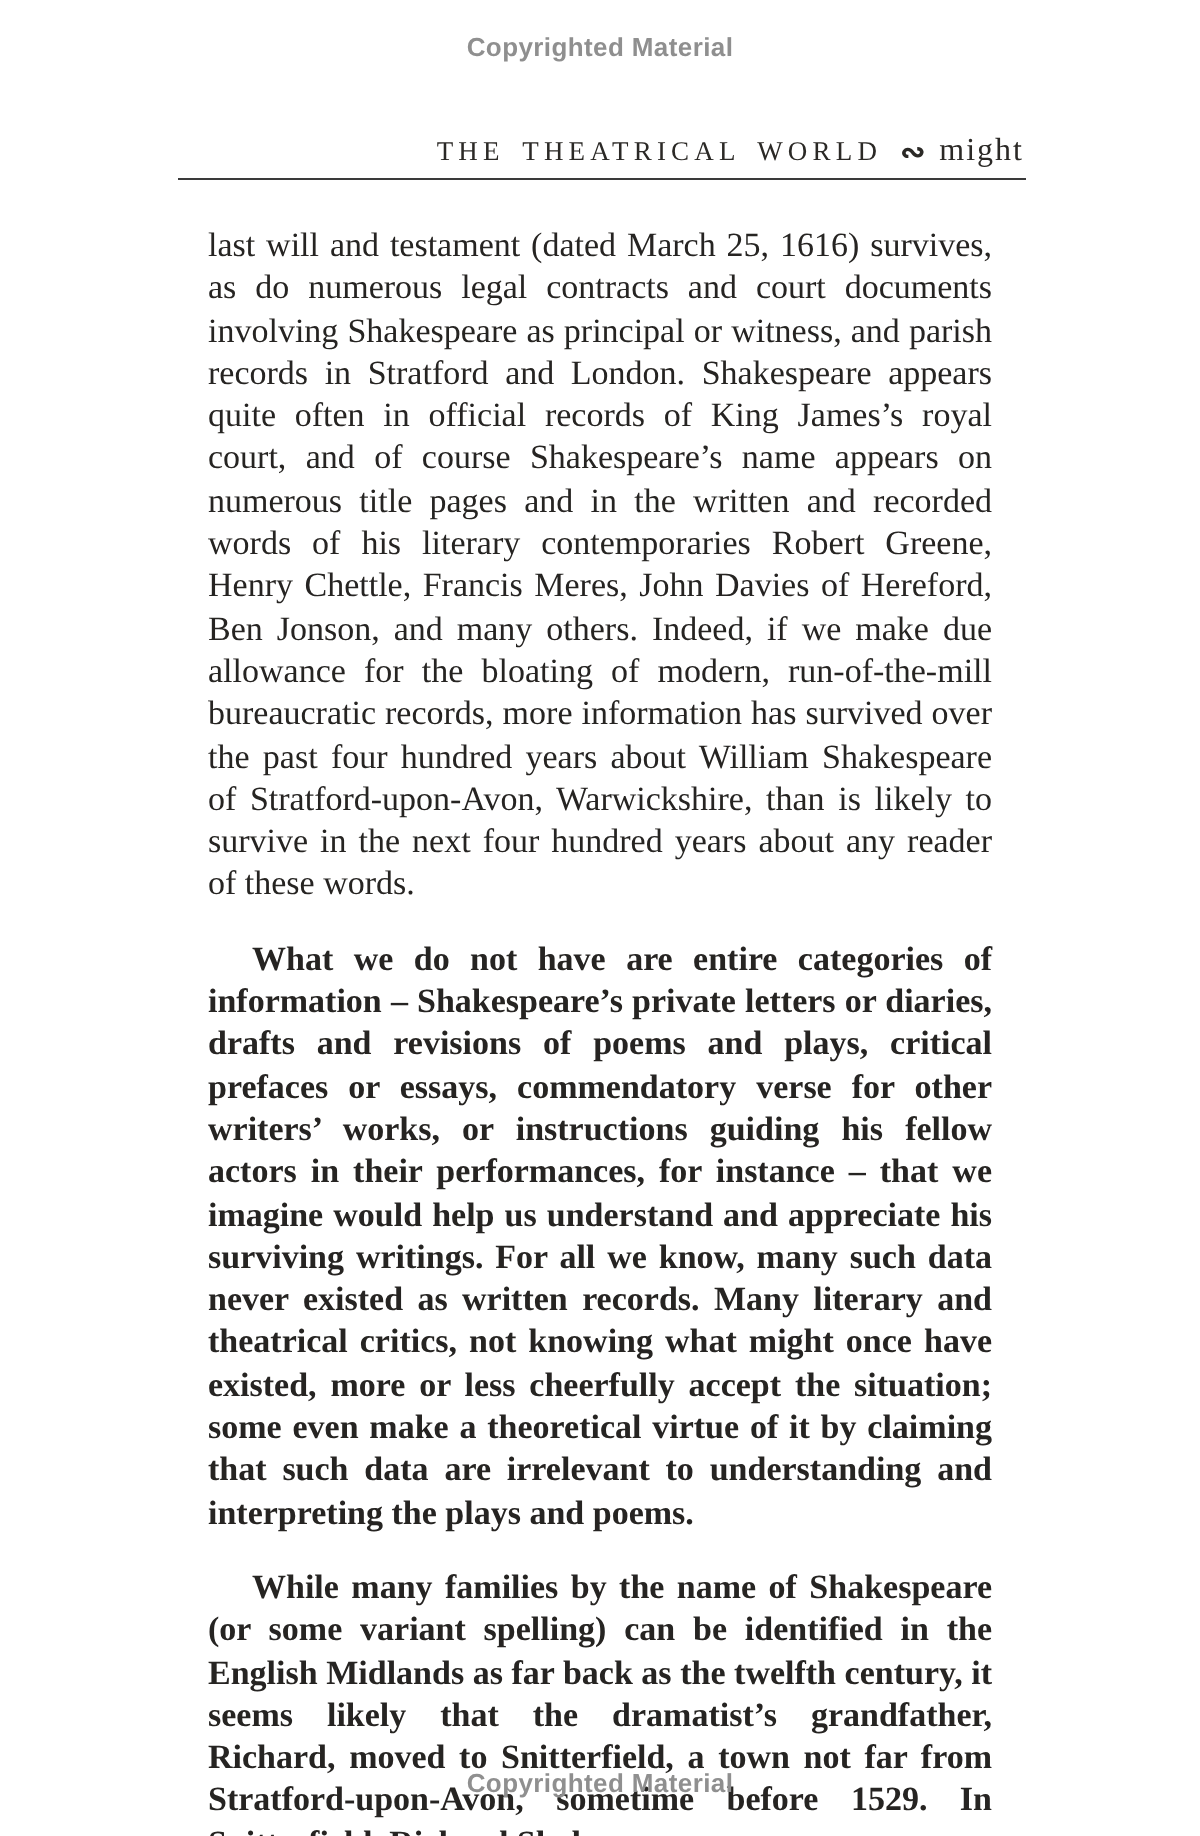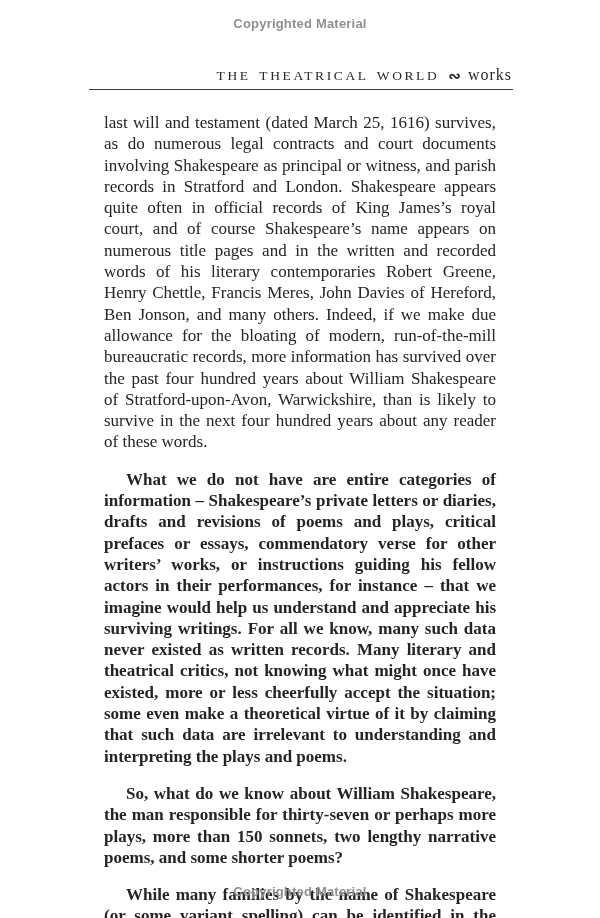--- a/index.html
+++ b/index.html
@@ -84,27 +84,26 @@
   }
 </style>
 </head>
 <body>
 
 <div class="page">
 
   <div class="copyright top">Copyrighted Material</div>
 
   <div class="running-header">
-    <span class="running-title">THE THEATRICAL WORLD</span><span class="ornament">∾</span><span class="folio">works</span>
+    <span class="running-title">THE THEATRICAL WORLD</span><span class="ornament">∾</span><span class="folio">might</span>
   </div>
 
   <div class="header-rule"></div>
 
   <div class="body-text">
     <p>last will and testament (dated March 25, 1616) survives, as do numerous legal contracts and court documents involving Shakespeare as principal or witness, and parish records in Stratford and London. Shakespeare appears quite often in official records of King James’s royal court, and of course Shakespeare’s name appears on numerous title pages and in the written and recorded words of his literary contemporaries Robert Greene, Henry Chettle, Francis Meres, John Davies of Hereford, Ben Jonson, and many others. Indeed, if we make due allowance for the bloating of modern, run-of-the-mill bureaucratic records, more information has survived over the past four hundred years about William Shakespeare of Stratford-upon-Avon, Warwickshire, than is likely to survive in the next four hundred years about any reader of these words.</p>
     <p class="indented">What we do not have are entire categories of information – Shakespeare’s private letters or diaries, drafts and revisions of poems and plays, critical prefaces or essays, commendatory verse for other writers’ works, or instructions guiding his fellow actors in their performances, for instance – that we imagine would help us understand and appreciate his surviving writings. For all we know, many such data never existed as written records. Many literary and theatrical critics, not knowing what might once have existed, more or less cheerfully accept the situation; some even make a theoretical virtue of it by claiming that such data are irrelevant to understanding and interpreting the plays and poems.</p>
-    <p class="indented">So, what do we know about William Shakespeare, the man responsible for thirty-seven or perhaps more plays, more than 150 sonnets, two lengthy narrative poems, and some shorter poems?</p>
     <p class="indented">While many families by the name of Shakespeare (or some variant spelling) can be identified in the English Midlands as far back as the twelfth century, it seems likely that the dramatist’s grandfather, Richard, moved to Snitterfield, a town not far from Stratford-upon-Avon, sometime before 1529. In Snitterfield, Richard Shakespeare</p>
   </div>
 
   <div class="copyright bottom">Copyrighted Material</div>
 
 </div>
 
 </body></html>

